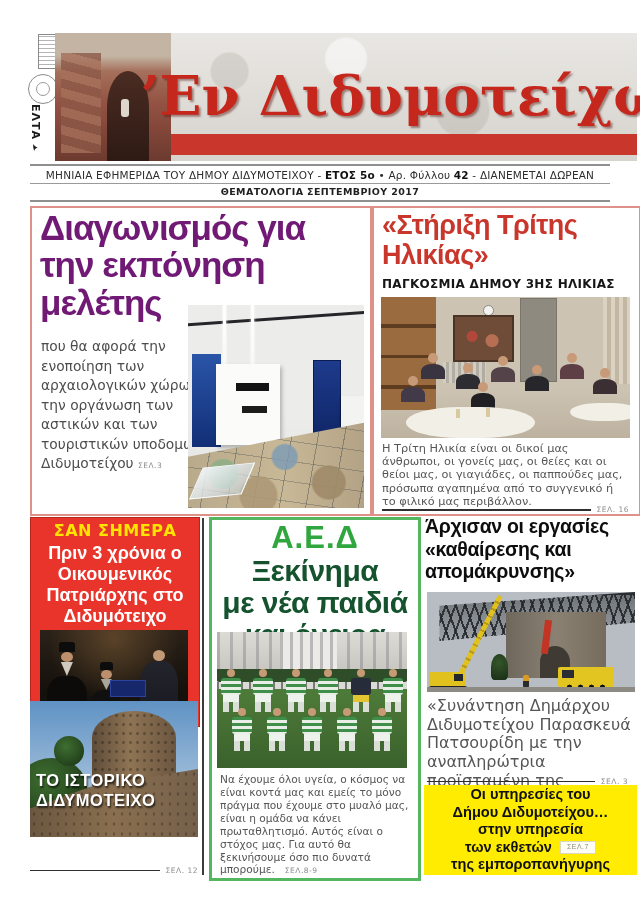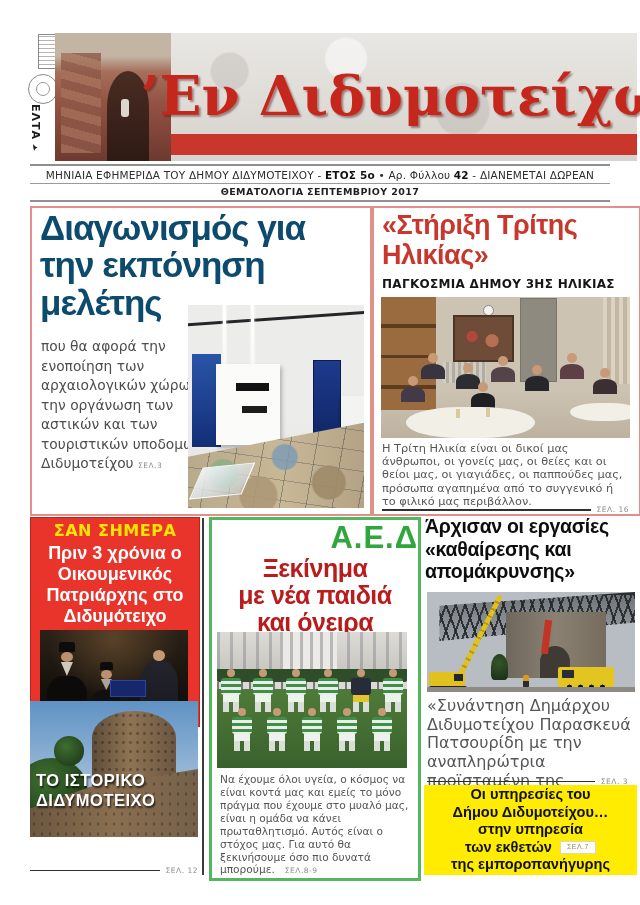--- a/index.html
+++ b/index.html
@@ -47,21 +47,21 @@
 
   
   .ref{font-size:7.5px;color:#8d8d8d;letter-spacing:.5px;}
   .rule{display:flex;align-items:center;}
   .rule .line{flex:1;height:2px;background:#2f2f2f;}
   .rule .ref{margin-left:6px;}
 
   
   .lead-box{left:30px;top:206px;width:338px;height:306px;border:2px solid #de9189;background:#fff;}
   .lead-headline{left:8px;top:1px;width:326px;font-family:"Liberation Sans",sans-serif;
-    font-weight:800;font-size:35px;line-height:1.07;letter-spacing:-1px;color:#0c4a6e;}
+    font-weight:800;font-size:35px;line-height:1.07;letter-spacing:-1px;color:#701a75;}
   .lead-body{left:9px;top:129px;width:162px;font-size:13.8px;line-height:1.42;color:#4d4d4d;}
   .museum-photo{left:156px;top:97px;width:176px;height:203px;overflow:hidden;
     background:linear-gradient(180deg,#ececea 0 55%,#e2e2e0);}
   .mu-beam{position:absolute;left:-6px;top:12px;width:110%;height:3px;background:#26262a;transform:rotate(-4deg);}
   .mu-light{position:absolute;top:0;width:3px;height:46%;background:linear-gradient(180deg,#ffffff,#f4f4f2);box-shadow:0 0 3px #fff;}
   .mu-panel-left{position:absolute;left:2%;top:24%;width:17%;height:46%;
     background:linear-gradient(180deg,#2a55a8,#122e77);}
   .mu-display{position:absolute;left:16%;top:29%;width:36%;height:40%;background:#fbfbfa;
     box-shadow:2px 3px 4px rgba(0,0,0,.25);}
   .mu-display::before{content:"";position:absolute;left:32%;top:24%;width:52%;height:10%;background:#131313;}
@@ -146,24 +146,24 @@
     line-height:1.25;font-family:"Liberation Sans",sans-serif;letter-spacing:.5px;
     text-shadow:1px 2px 2px rgba(0,0,0,.7);}
   .tower-rule{left:30px;top:866px;width:168px;}
   .tower-rule .line{height:1.5px;}
 
   
   .vdiv{width:2px;background:#3c3c3c;}
 
   
   .aed-box{left:209px;top:517px;width:206px;height:358px;border:3px solid #54b65e;background:#fff;}
-  .aed-title{left:0;right:0;top:0;text-align:right;font-weight:800;font-size:31px;
+  .aed-title{left:0;right:0;top:0;text-align:center;font-weight:800;font-size:31px;
     color:var(--accent_green,#2fa63e);font-family:"Liberation Sans",sans-serif;letter-spacing:1px;}
-  .aed-headline{left:0;right:0;top:35px;text-align:center;font-weight:800;font-size:25px;line-height:1.07;
-    color:#b91c1c;letter-spacing:-.5px;font-family:"Liberation Sans",sans-serif;}
+  .aed-headline{left:0;right:0;top:35px;text-align:center;font-weight:800;font-size:30px;line-height:1.07;
+    color:#14532d;letter-spacing:-.5px;font-family:"Liberation Sans",sans-serif;}
   .aed-photo{left:5px;top:112px;width:190px;height:136px;overflow:hidden;background:#cfd3d8;}
   .bldg-row{position:absolute;left:0;top:0;width:100%;height:30%;
     background:repeating-linear-gradient(90deg,rgba(95,95,108,.3) 0 3px,transparent 3px 13px),
       linear-gradient(180deg,#dcdbd6,#c6c5c0);}
   .bldg2{position:absolute;left:33%;top:0;width:30%;height:34%;background:#eceae6;
     background-image:repeating-linear-gradient(90deg,rgba(90,90,100,.35) 0 3px,transparent 3px 10px);}
   .treeline{position:absolute;left:0;top:27%;width:100%;height:11%;background:#2f4d28;border-radius:0 0 20% 20%;}
   .fenceline{position:absolute;left:0;top:37%;width:100%;height:5%;
     background:repeating-linear-gradient(90deg,rgba(40,40,40,.55) 0 2px,transparent 2px 8px),#dadad6;}
   .pitch{position:absolute;left:0;top:42%;width:100%;height:58%;background:linear-gradient(180deg,#4e7b39,#3a612c);}

